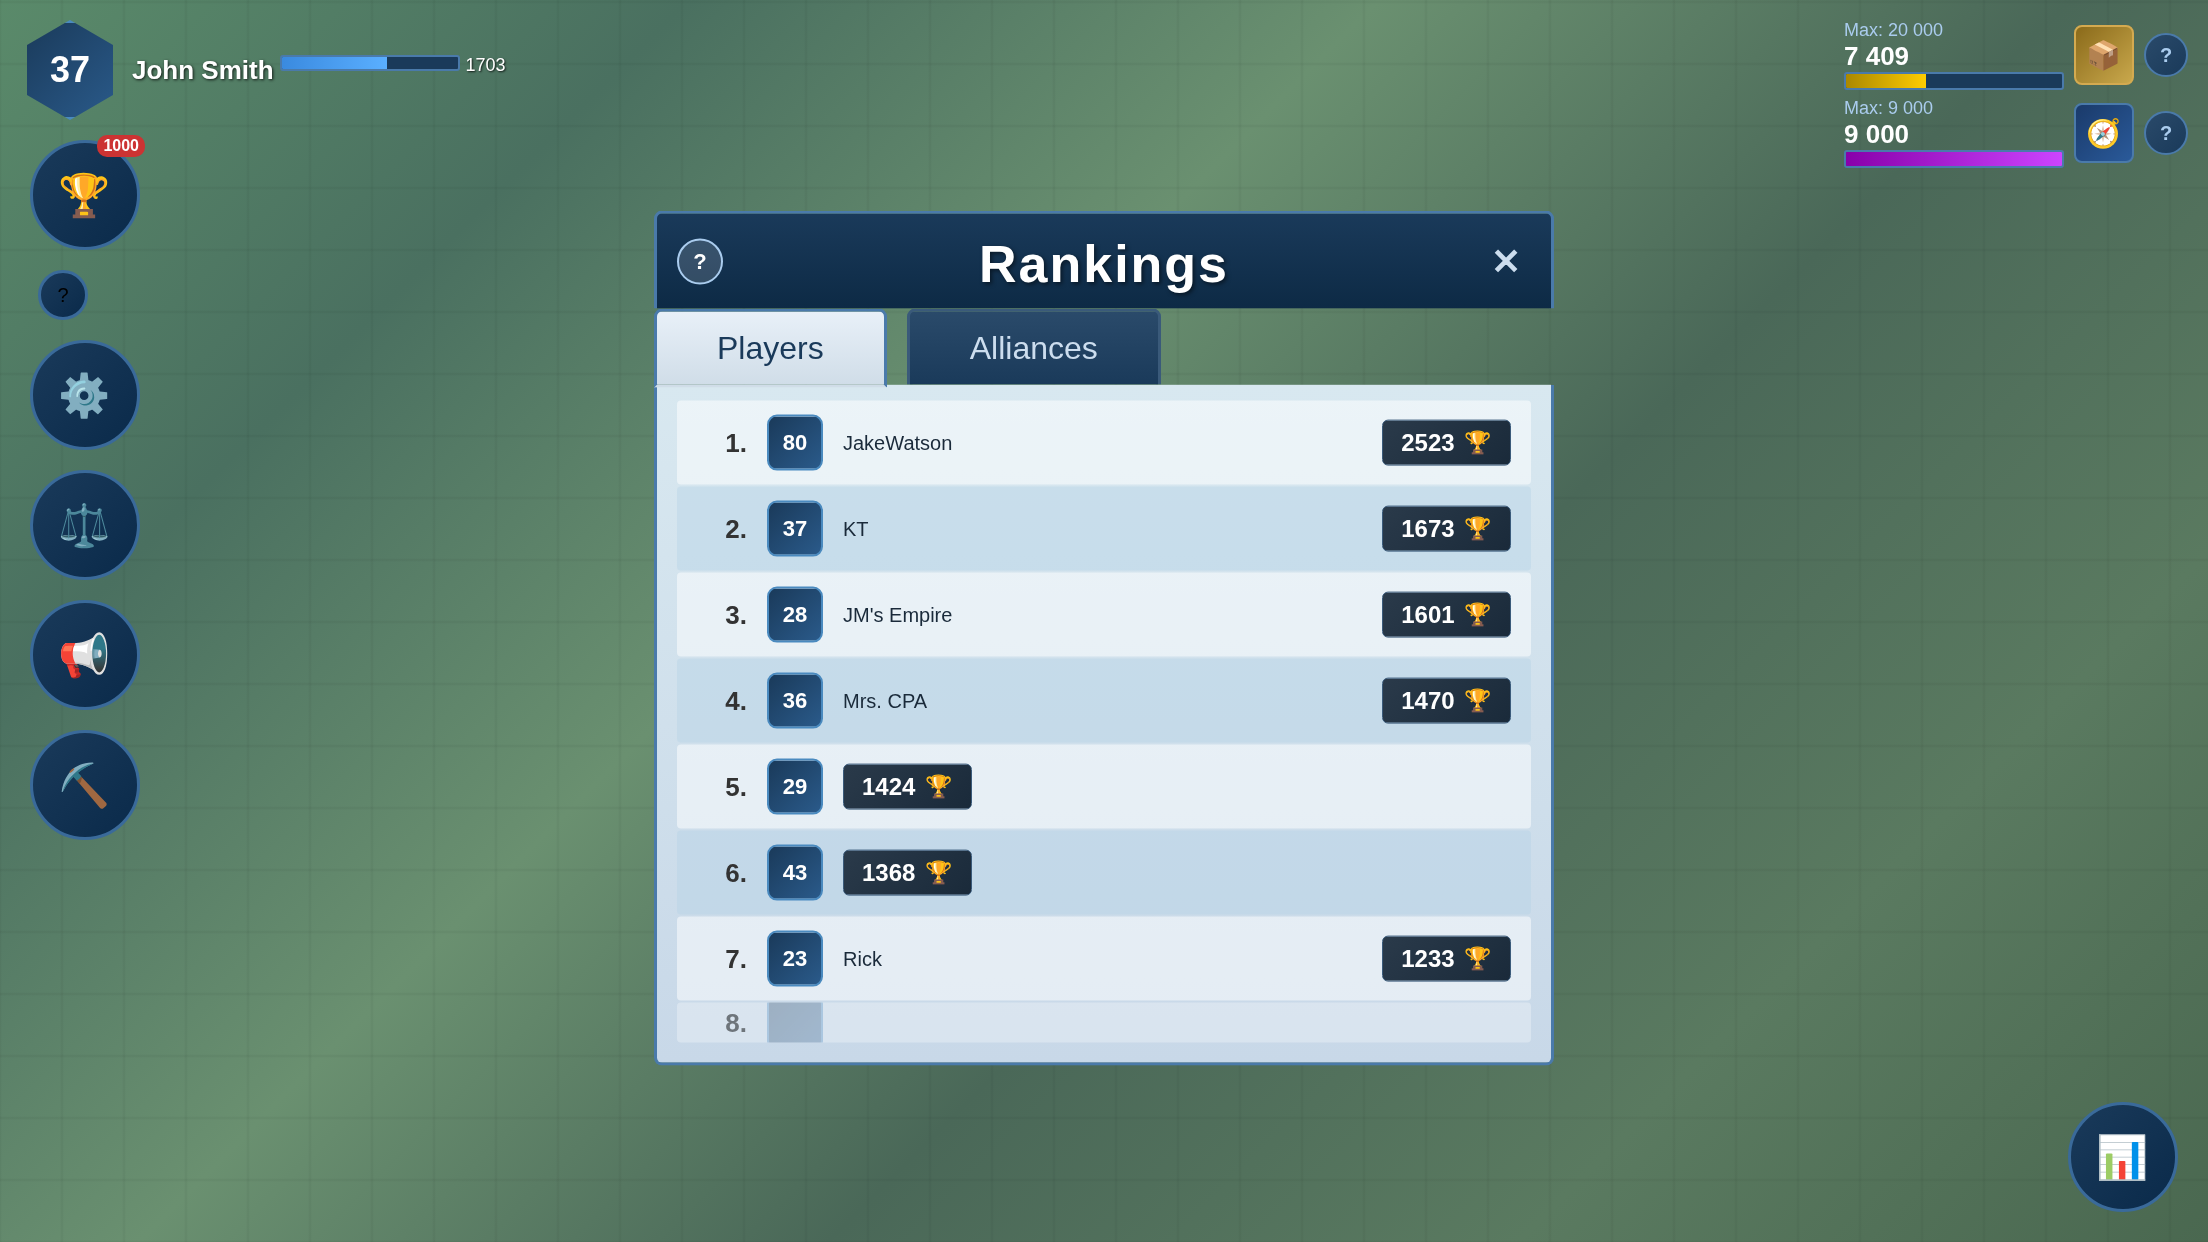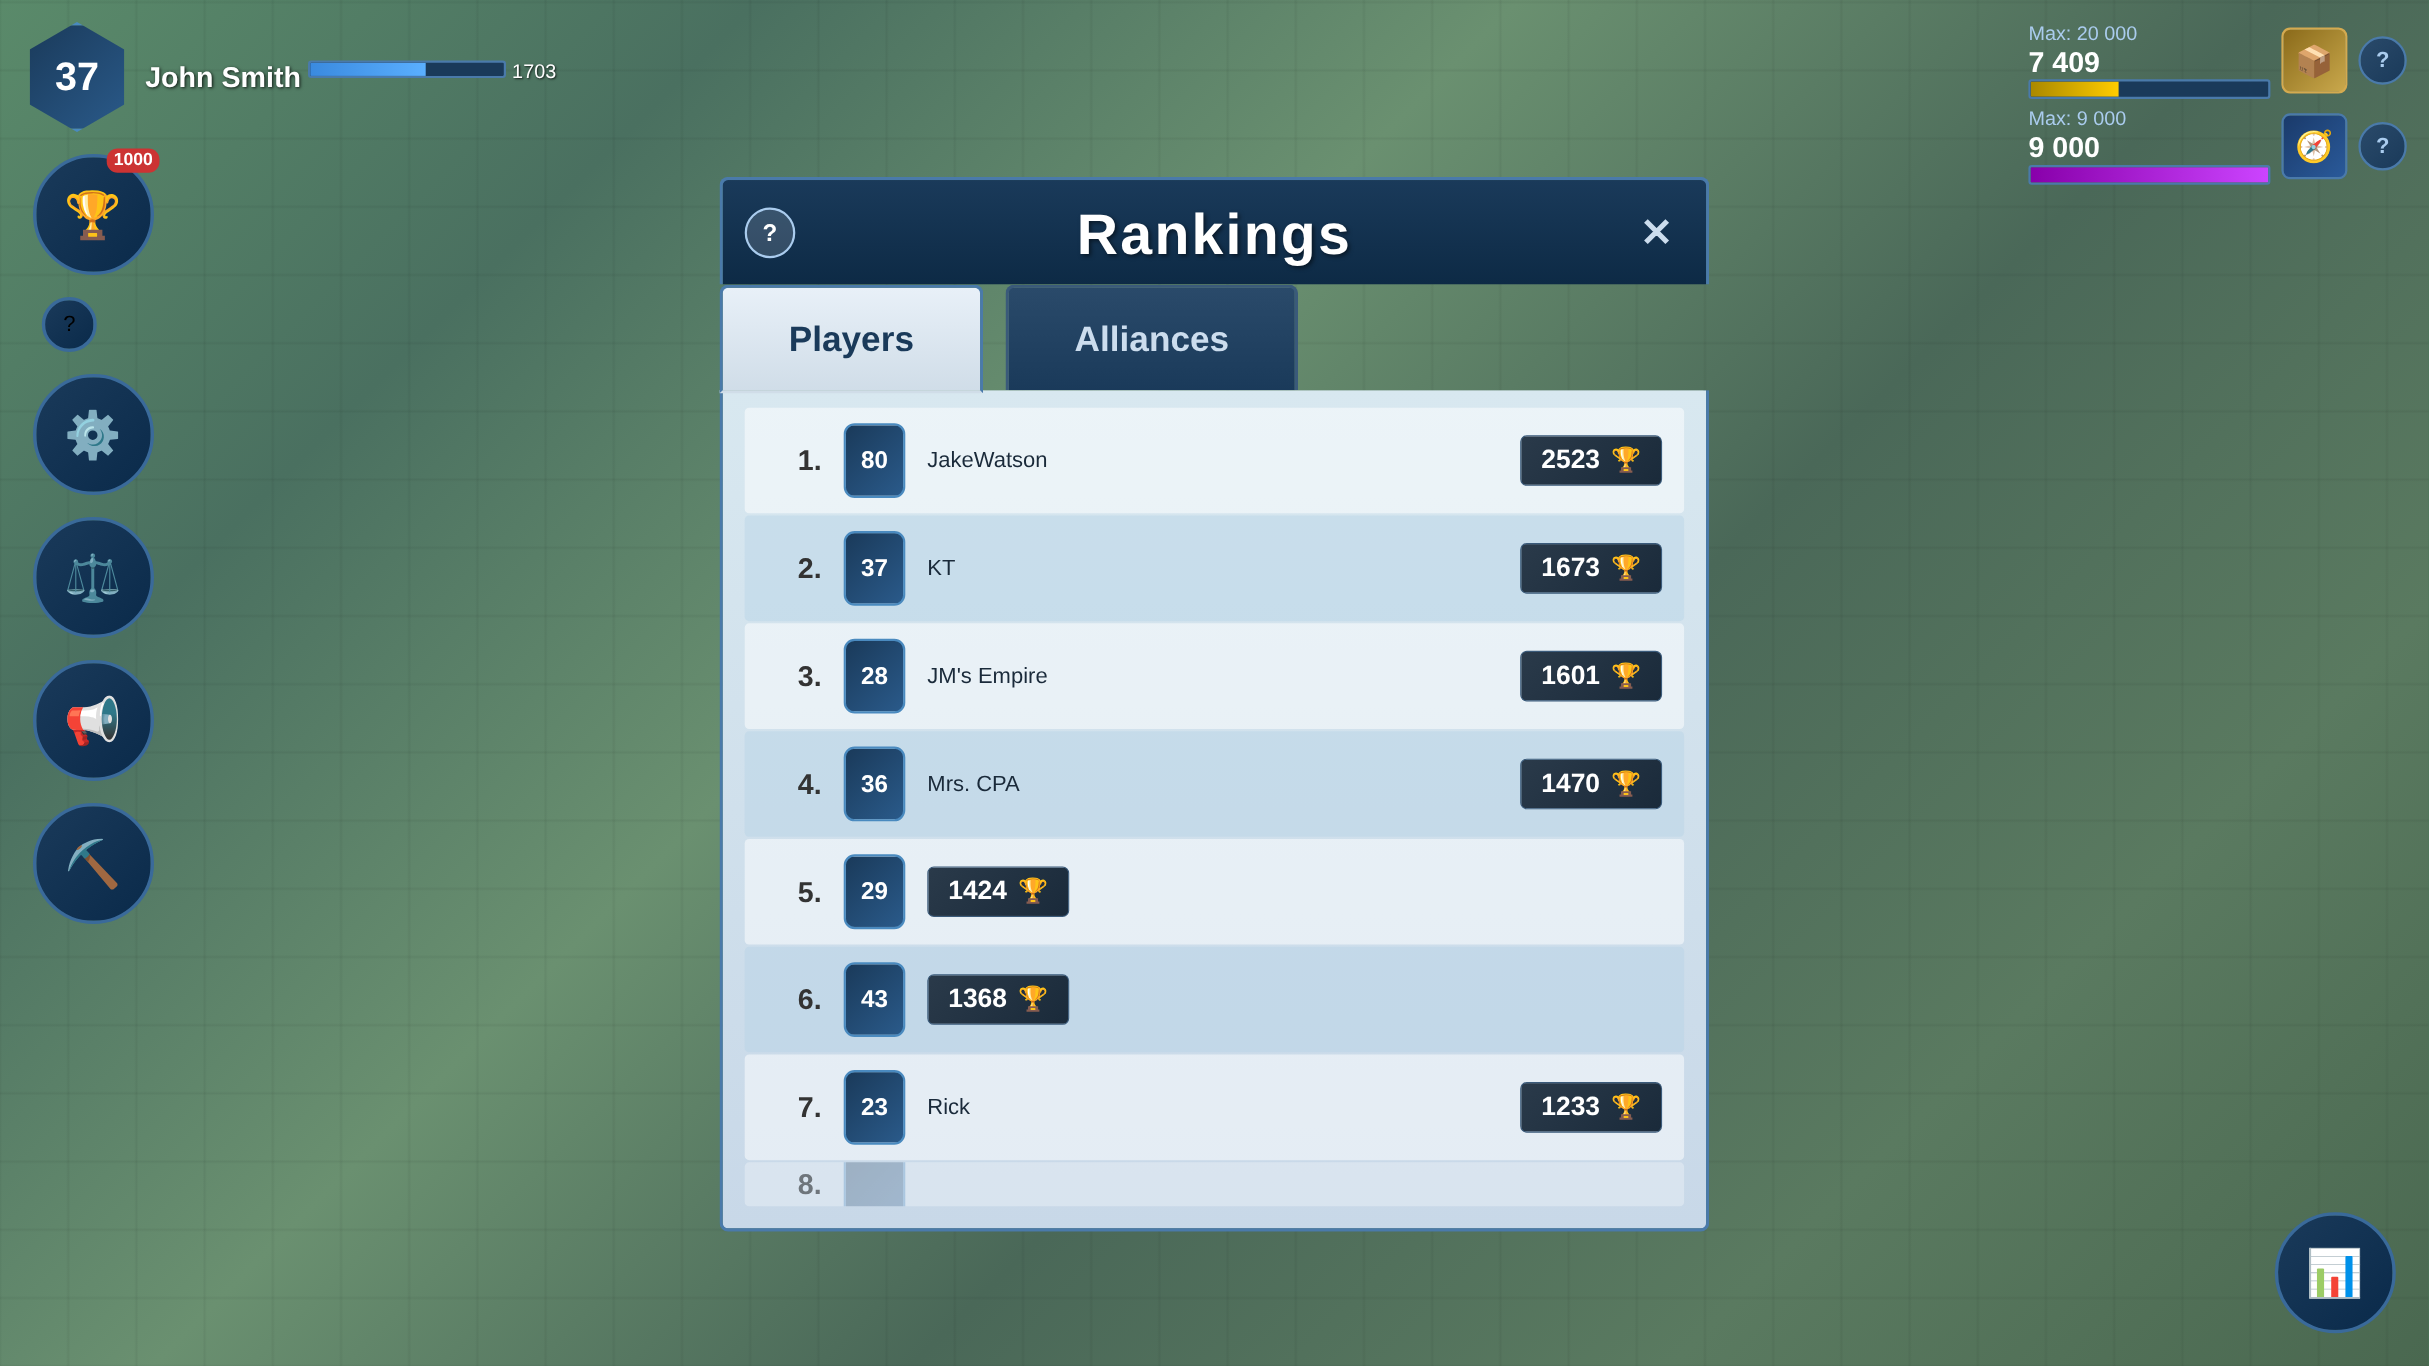--- a/index.html
+++ b/index.html
@@ -313,23 +313,23 @@
     }
 
     
     .tabs {
       display: flex;
       position: relative;
       margin-top: 0;
     }
 
     .tab {
-      padding: 28px 60px;
+      padding: 18px 60px;
       font-size: 32px;
-      font-weight: bold;
+      font-weight: normal;
       cursor: pointer;
       border-radius: 0;
       position: relative;
       z-index: 1;
     }
 
     .tab-active {
       background: linear-gradient(180deg, #e8f0f8 0%, #d0dde8 100%);
       color: #1a3a5a;
       border-radius: 8px 8px 0 0;
@@ -386,21 +386,21 @@
       color: #333;
       font-size: 26px;
       font-weight: bold;
       width: 50px;
       text-align: right;
       flex-shrink: 0;
     }
 
     .player-level-badge {
       width: 56px;
-      height: 68px;
+      height: 56px;
       background: linear-gradient(135deg, #1a3a5a, #2a5a8a);
       border: 2px solid #4a8abf;
       border-radius: 10px;
       display: flex;
       align-items: center;
       justify-content: center;
       color: white;
       font-size: 22px;
       font-weight: bold;
       flex-shrink: 0;

